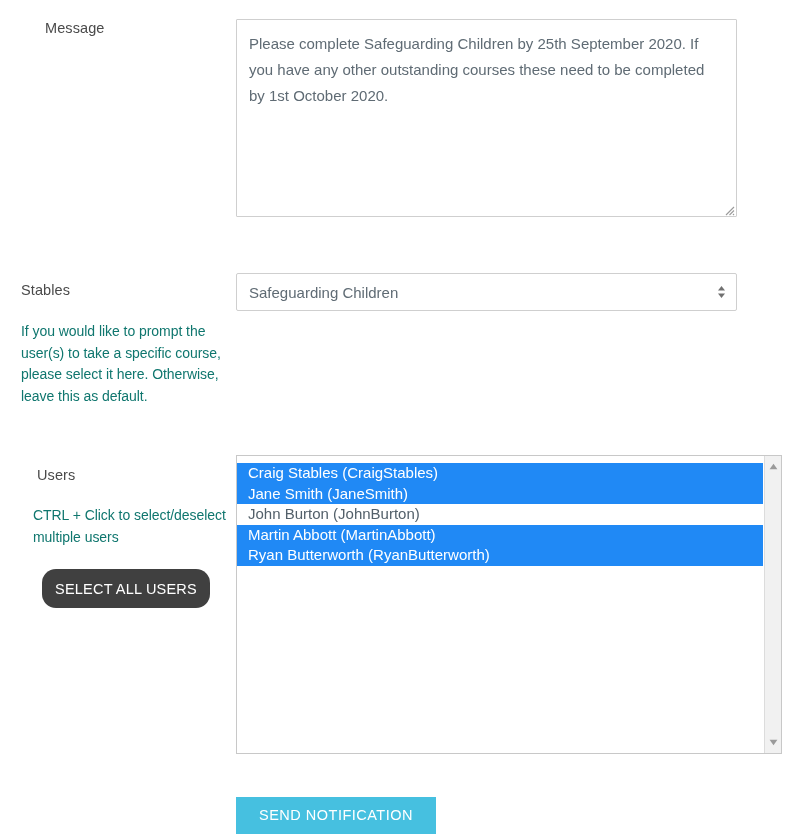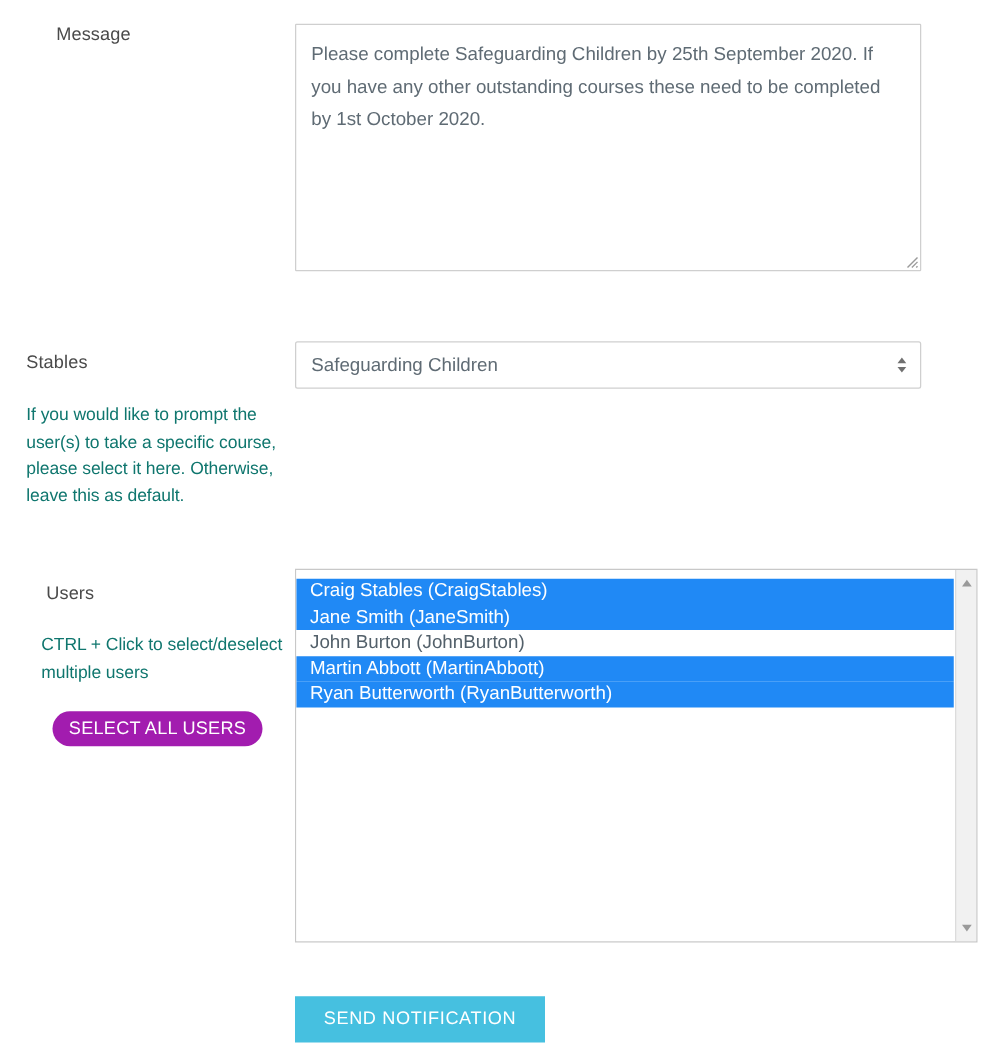--- a/index.html
+++ b/index.html
@@ -123,24 +123,24 @@
 
   
   .users-row { top: 455px; }
   .users-help { top: 50px; width: 200px; }
 
   .select-all-btn {
     position: absolute;
     left: 21px;
     top: 114px;
     width: 168px;
-    height: 28px;
+    height: 39px;
     border: none;
     border-radius: 14px;
-    background: #a21caf;
+    background: #404040;
     color: #ffffff;
     font-family: "Liberation Sans", sans-serif;
     font-size: 14.5px;
     letter-spacing: 0.2px;
     line-height: 28px;
     text-align: center;
     cursor: pointer;
     padding: 0;
   }
 

